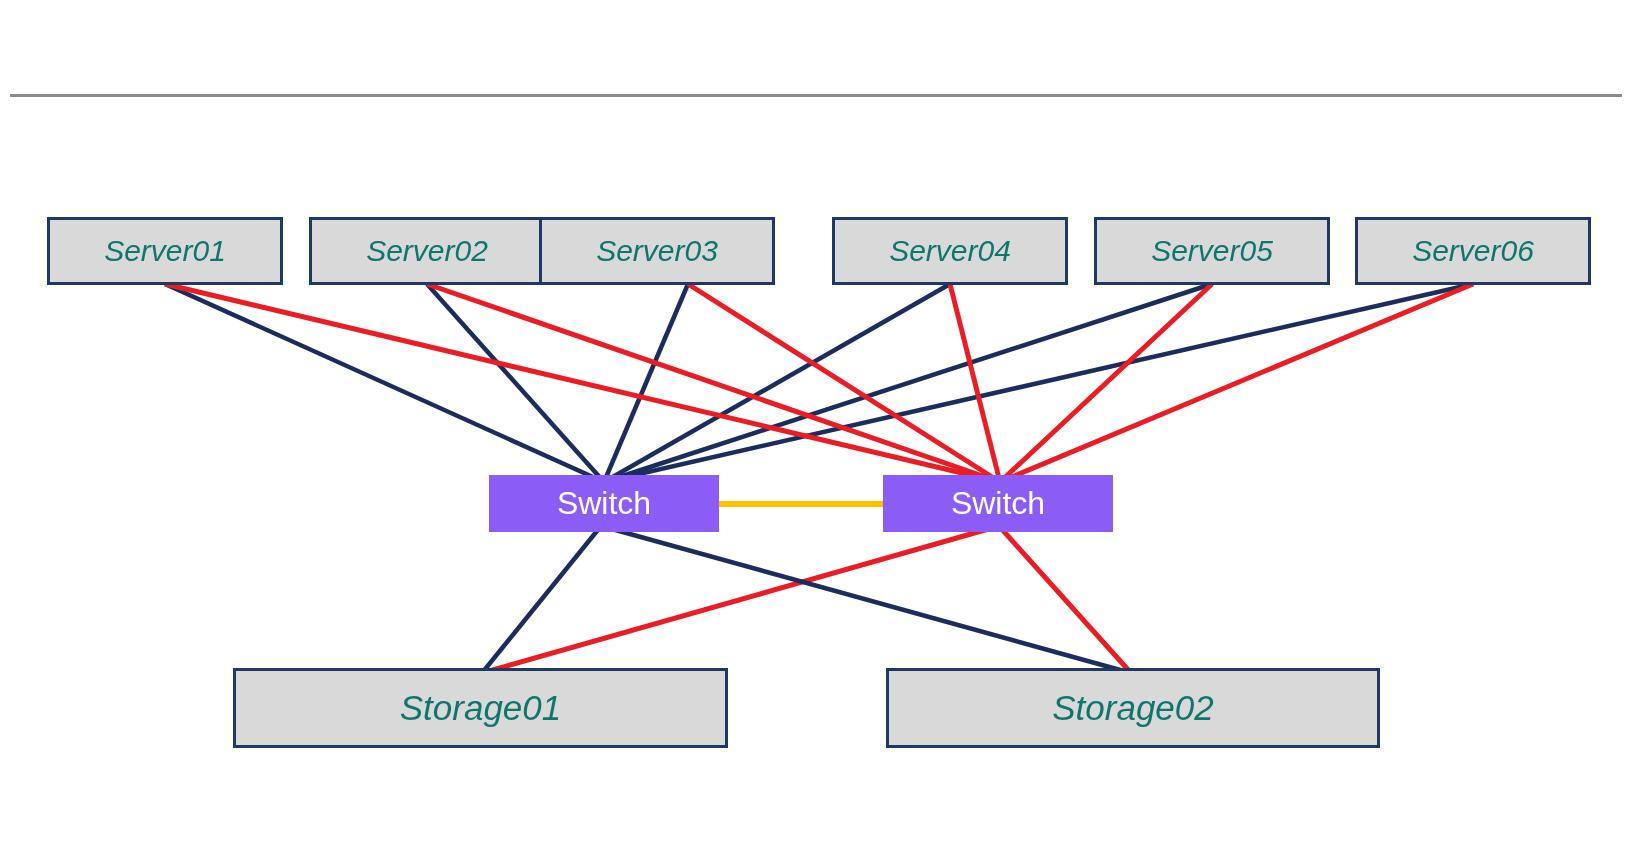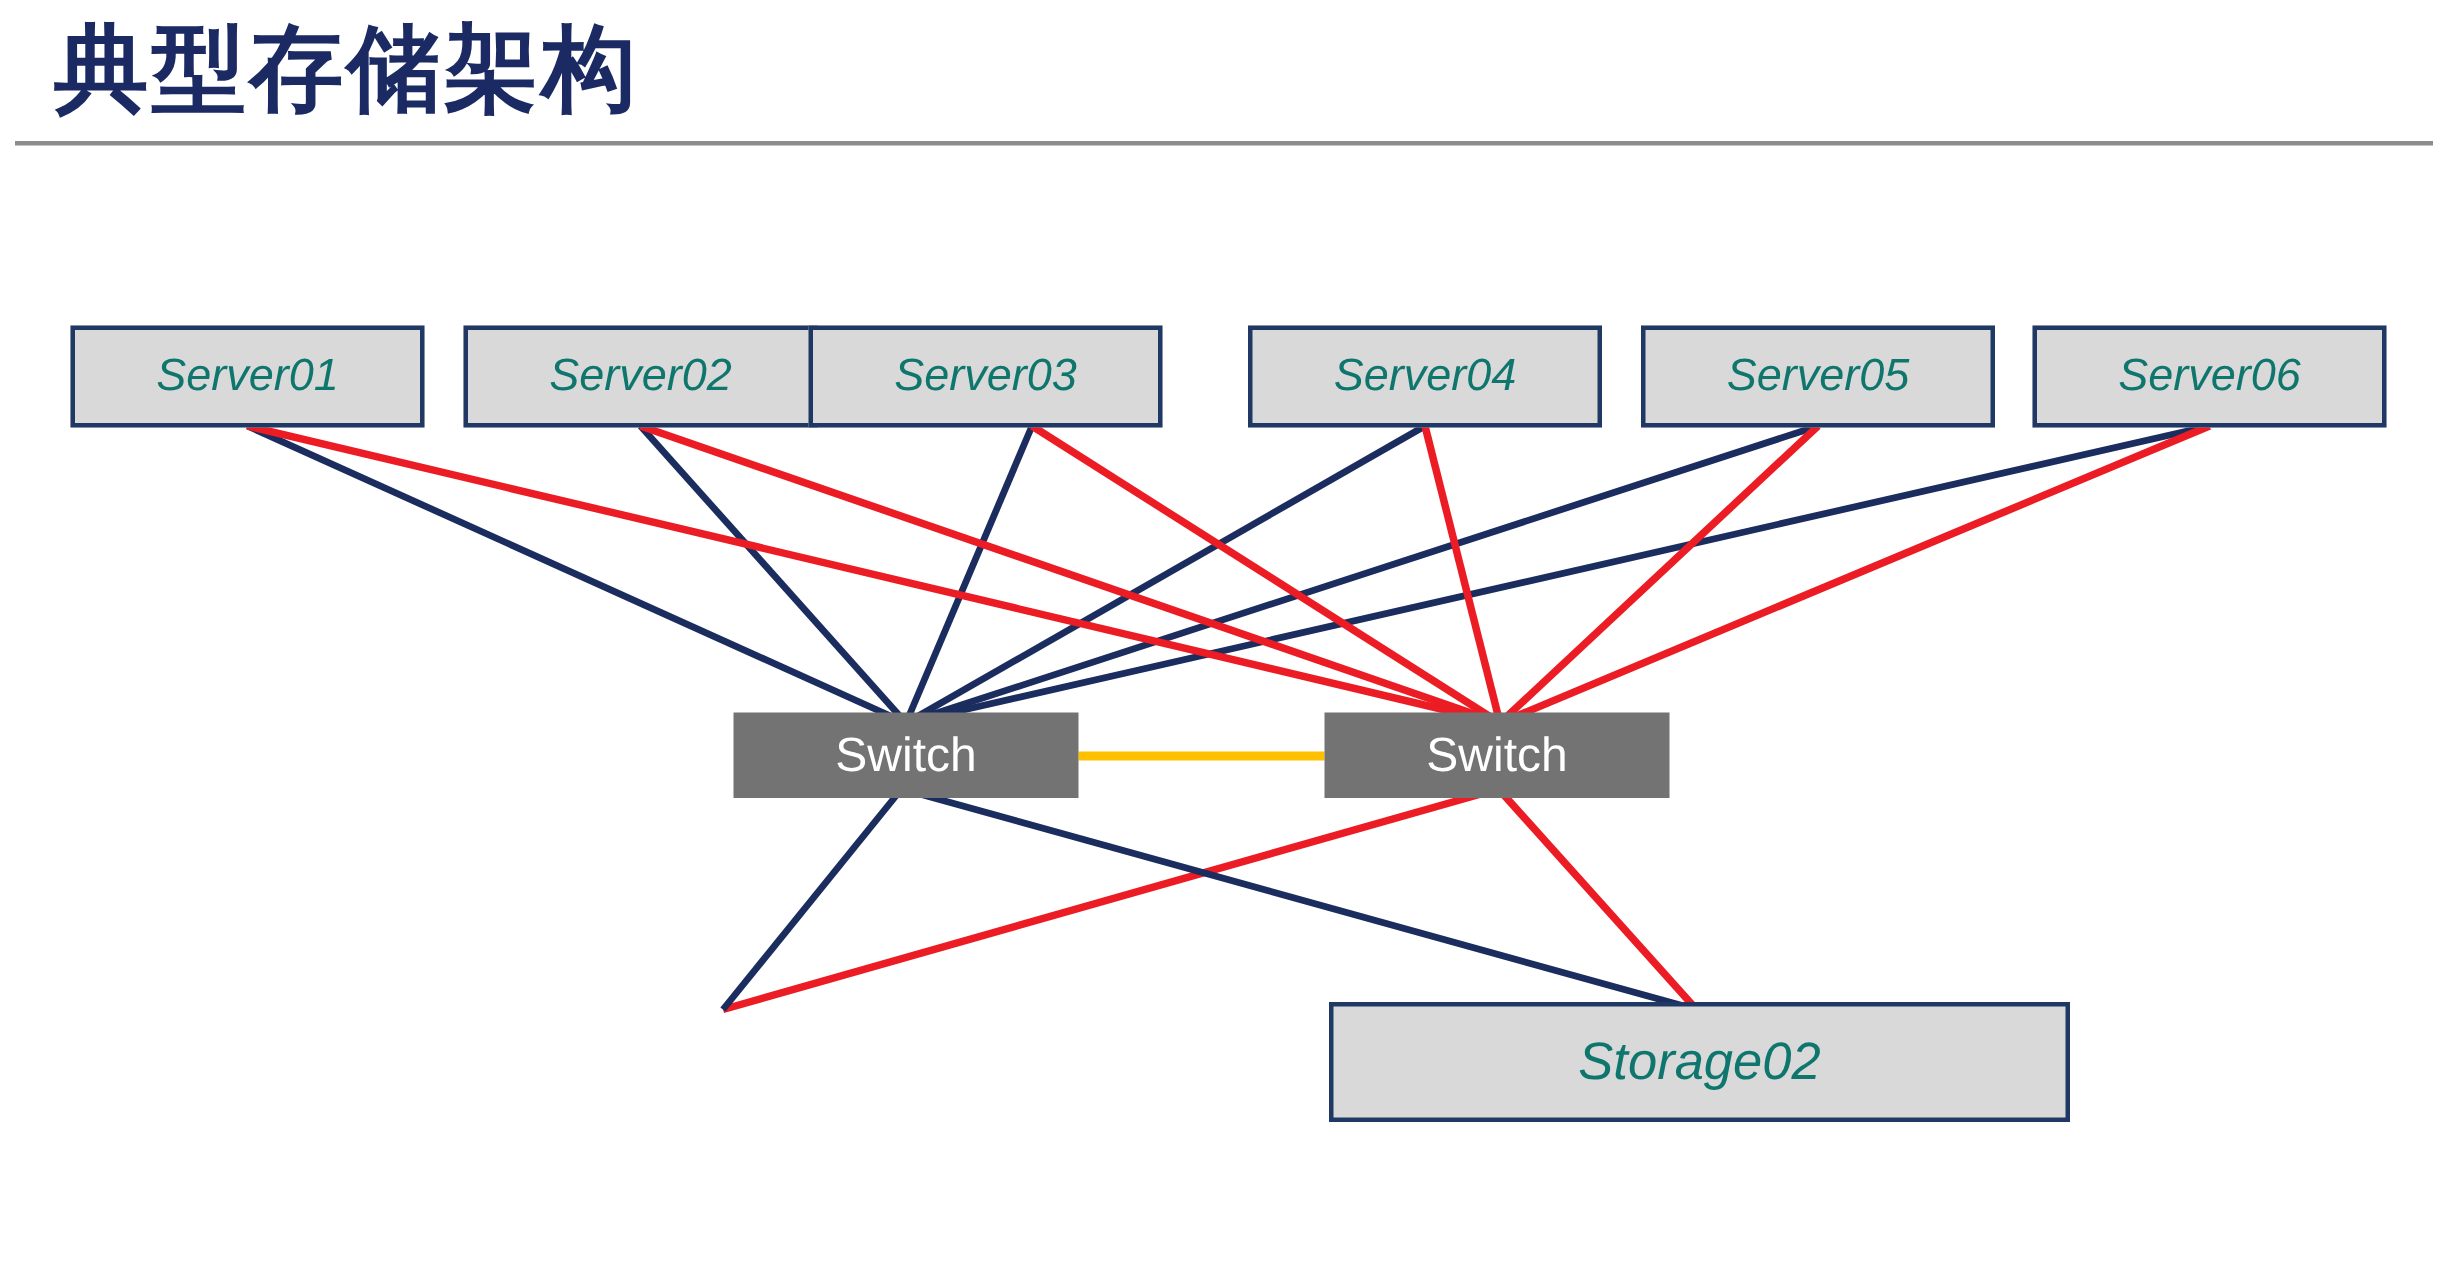--- a/index.html
+++ b/index.html
@@ -18,21 +18,21 @@
   .node{
     position:absolute;box-sizing:border-box;display:flex;align-items:center;justify-content:center;
     background:#D9D9D9;border:3px solid #1F3864;color:#0f766e;white-space:nowrap;font-style:italic;
   }
   .server{top:217px;width:236px;height:68px;font-size:30px;}
   .srv1{left:47px;} .srv2{left:309px;} .srv3{left:539px;}
   .srv4{left:832px;} .srv5{left:1094px;} .srv6{left:1355px;}
   .switch{
     position:absolute;top:475px;width:230px;height:57px;box-sizing:border-box;
     display:flex;align-items:center;justify-content:center;
-    background:#737373;color:#ffffff;font-size:32px;
+    background:#8b5cf6;color:#ffffff;font-size:32px;
   }
   .sw1{left:489px;} .sw2{left:883px;}
   .storage{top:668px;width:495px;height:80px;font-size:35px;}
   .sto1{left:233px;} .sto2{left:886px;width:494px;}
   .side-label{
     position:absolute;color:#141414;font-size:28px;white-space:nowrap;
   }
   .server-fail{left:3px;top:371px;}
   .storage-fail{left:3px;top:764px;}
   .cluster-note{
@@ -59,31 +59,31 @@
       <line x1="950" y1="284" x2="1000" y2="482" stroke="#EC1C24" stroke-width="5"></line>
       <line x1="1212" y1="284" x2="1000" y2="482" stroke="#EC1C24" stroke-width="5"></line>
       <line x1="1473" y1="284" x2="1000" y2="482" stroke="#EC1C24" stroke-width="5"></line>
       <line x1="719" y1="504" x2="883" y2="504" stroke="#FFC000" stroke-width="6"></line>
       <line x1="999" y1="526" x2="482" y2="673" stroke="#EC1C24" stroke-width="5"></line>
       <line x1="999" y1="526" x2="1131" y2="673" stroke="#EC1C24" stroke-width="5"></line>
       <line x1="601" y1="526" x2="482" y2="673" stroke="#1B2C5E" stroke-width="4.5"></line>
       <line x1="601" y1="526" x2="1131" y2="673" stroke="#1B2C5E" stroke-width="4.5"></line>
     </svg>
 
-  <div class="title">典型存储架构</div>
   <div class="divider"></div>
 
   <div class="node server srv1">Server01</div>
   <div class="node server srv2">Server02</div>
   <div class="node server srv3">Server03</div>
   <div class="node server srv4">Server04</div>
   <div class="node server srv5">Server05</div>
   <div class="node server srv6">Server06</div>
 
 
   <div class="switch sw1">Switch</div>
   <div class="switch sw2">Switch</div>
 
 
+  <div class="node storage sto1">Storage01</div>
   <div class="node storage sto2">Storage02</div>
 
 
 </div>
 
 </body></html>

